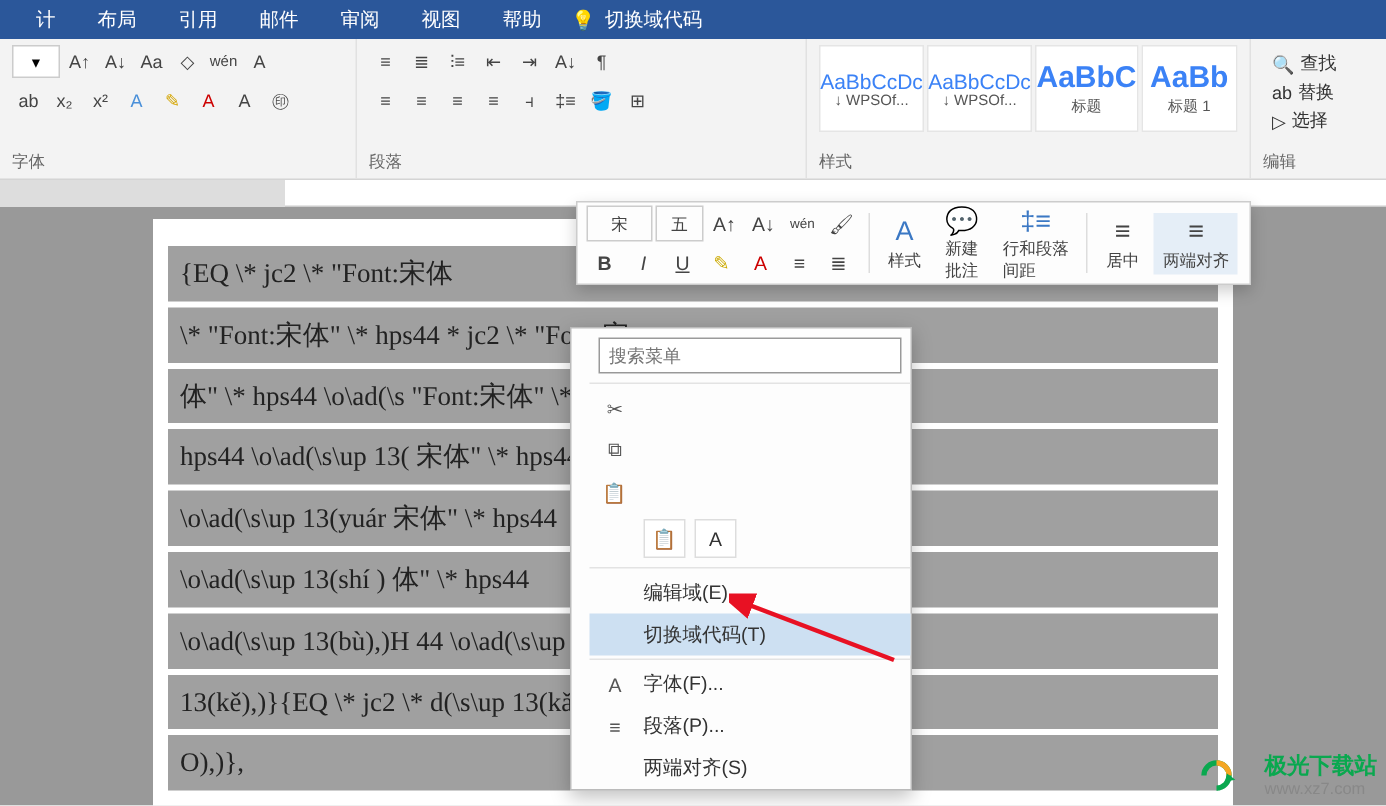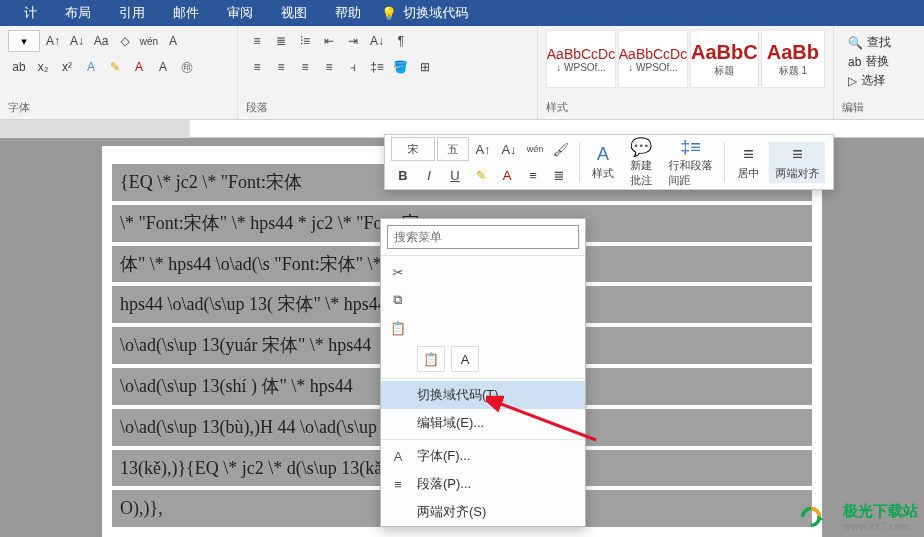--- a/index.html
+++ b/index.html
@@ -13,21 +13,21 @@
 
 .ribbon { background: #f3f3f3; border-bottom: 1px solid #d4d4d4; height: 94px; display: flex; }
 .ribbon-group { border-right: 1px solid #e1e1e1; padding: 4px 8px 2px 8px; display: flex; flex-direction: column; justify-content: space-between; }
 .ribbon-group-label { text-align: left; font-size: 11px; color: #666; padding: 2px 0; }
 .ribbon-controls { display: flex; gap: 4px; flex-wrap: wrap; align-items: center; }
 .ribbon-btn { width: 22px; height: 22px; display: inline-flex; align-items: center; justify-content: center; font-size: 12px; color: #444; cursor: pointer; }
 .ribbon-row { display: flex; gap: 2px; }
 .font-size-box { width: 32px; height: 22px; border: 1px solid #ccc; background: #fff; display: inline-flex; align-items: center; justify-content: center; font-size: 11px; }
 .style-gallery { display: flex; gap: 2px; }
 .style-item { width: 70px; height: 58px; border: 1px solid #e5e5e5; background: #fff; display: flex; flex-direction: column; align-items: center; justify-content: center; font-size: 10px; color: #555; }
-.style-item .preview { font-size: 14px; color: #b91c1c; text-align: right; }
+.style-item .preview { font-size: 14px; color: #3b82f6; text-align: right; }
 .style-item.big .preview { font-size: 20px; font-weight: bold; }
 .edit-group { display: flex; flex-direction: column; gap: 2px; font-size: 12px; color: #333; padding: 4px 6px; }
 .edit-item { display: flex; align-items: center; gap: 4px; cursor: pointer; }
 
 
 .ruler { background: #fff; height: 18px; border-bottom: 1px solid #ccc; position: relative; font-size: 9px; color: #666; display: flex; align-items: center; padding-left: 10px; }
 .ruler-dark { position: absolute; left: 0; top: 0; width: 190px; height: 18px; background: #ddd; }
 
 
 .doc-area { background: #999; position: relative; height: 399px; display: flex; justify-content: center; padding-top: 8px; }
@@ -36,21 +36,21 @@
 
 
 .mini-toolbar { position: absolute; top: 134px; left: 384px; width: 450px; height: 56px; background: #fdfdfd; border: 1px solid #ccc; box-shadow: 0 4px 10px rgba(0,0,0,0.2); display: flex; align-items: center; padding: 2px 6px; gap: 4px; z-index: 10; }
 .mini-toolbar .mt-btn { min-width: 24px; height: 24px; display: inline-flex; align-items: center; justify-content: center; font-size: 13px; color: #444; cursor: pointer; }
 .mini-toolbar .mt-sep { width: 1px; height: 40px; background: #ddd; margin: 0 2px; }
 .mini-toolbar .mt-big { display: flex; flex-direction: column; align-items: center; font-size: 11px; color: #444; padding: 2px 6px; cursor: pointer; }
 .mini-toolbar .mt-big .icon { font-size: 18px; height: 22px; display: flex; align-items: center; }
 .mini-toolbar .top-row { display: flex; flex-direction: column; gap: 2px; }
 
 
-.context-menu { position: absolute; top: 218px; left: 380px; width: 206px; background: #fdfdfd; border: 1px solid #bbb; box-shadow: 0 4px 12px rgba(0,0,0,0.25); z-index: 20; font-size: 13px; color: #333; }
+.context-menu { position: absolute; top: 218px; left: 380px; width: 228px; background: #fdfdfd; border: 1px solid #bbb; box-shadow: 0 4px 12px rgba(0,0,0,0.25); z-index: 20; font-size: 13px; color: #333; padding-left: 12px; }
 .context-menu .search-box { margin: 6px; }
 .context-menu .search-box input { width: 100%; height: 24px; border: 1px solid #999; padding: 0 6px; font-size: 12px; color: #888; }
 .context-menu .cm-sep { height: 1px; background: #e3e3e3; margin: 2px 0; }
 .context-menu .cm-item { display: flex; align-items: center; height: 28px; padding: 0 8px 0 8px; gap: 10px; cursor: pointer; }
 .context-menu .cm-item.highlighted { background: #cde0f2; }
 .context-menu .cm-icon { width: 18px; text-align: center; color: #555; font-size: 13px; }
 .context-menu .cm-label { flex: 1; }
 .context-menu .paste-opts { padding: 4px 8px 4px 36px; display: flex; gap: 6px; }
 .context-menu .paste-opt { width: 28px; height: 26px; border: 1px solid #ddd; background: #fff; display: flex; align-items: center; justify-content: center; font-size: 13px; cursor: pointer; }
 
@@ -255,27 +255,27 @@
       <span class="cm-icon">⧉</span>
     </div>
   <div class="cm-item">
       <span class="cm-icon">📋</span>
     </div>
   <div class="paste-opts">
     <div class="paste-opt">📋</div>
     <div class="paste-opt">A</div>
   </div>
   <div class="cm-sep"></div>
+  <div class="cm-item">
+      <span class="cm-icon"></span>
+      <span class="cm-label">编辑域(E)...</span>
+    </div>
   <div class="cm-item highlighted">
       <span class="cm-icon"></span>
       <span class="cm-label">切换域代码(T)</span>
-    </div>
-  <div class="cm-item">
-      <span class="cm-icon"></span>
-      <span class="cm-label">编辑域(E)...</span>
     </div>
   <div class="cm-sep"></div>
   <div class="cm-item">
       <span class="cm-icon">A</span>
       <span class="cm-label">字体(F)...</span>
     </div>
   <div class="cm-item">
       <span class="cm-icon">≡</span>
       <span class="cm-label">段落(P)...</span>
     </div>

